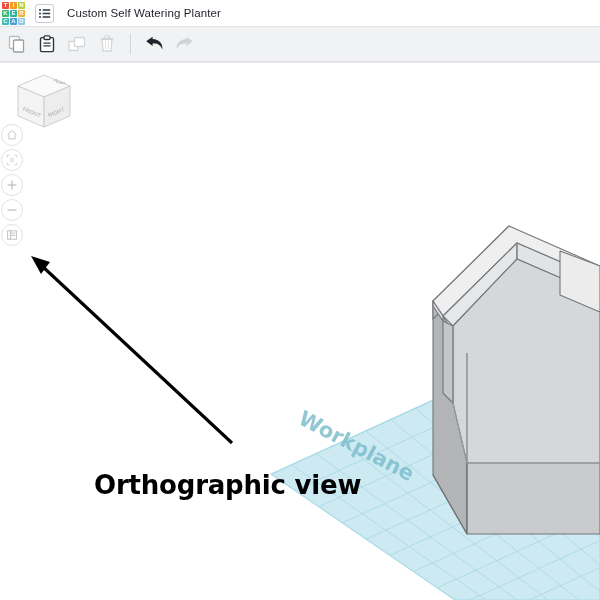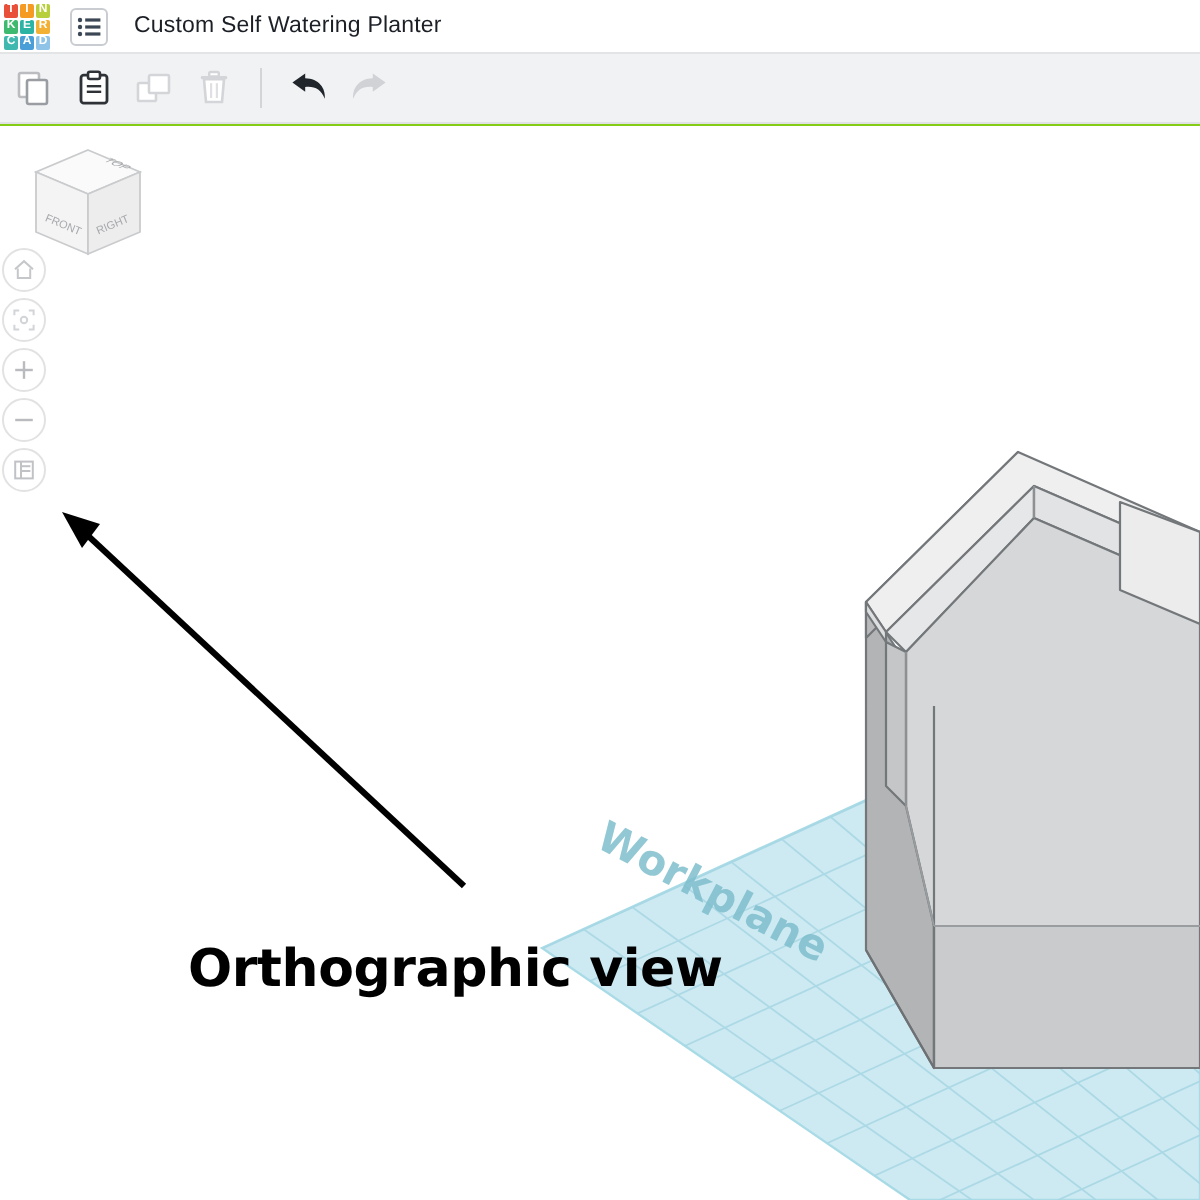--- a/index.html
+++ b/index.html
@@ -8,21 +8,21 @@
     background: #ffffff;
   }
   body {
     font-family: "Liberation Sans", sans-serif;
   }
   #app {
     position: relative;
     width: 600px;
     height: 600px;
     overflow: hidden;
-    background: #84cc16;
+    background: #e5e5e5;
   }
 
   
   .header {
     position: absolute;
     left: 0; top: 0;
     width: 600px;
     height: 27px;
     background: #ffffff;
     border-bottom: 1px solid #e3e4e6;

